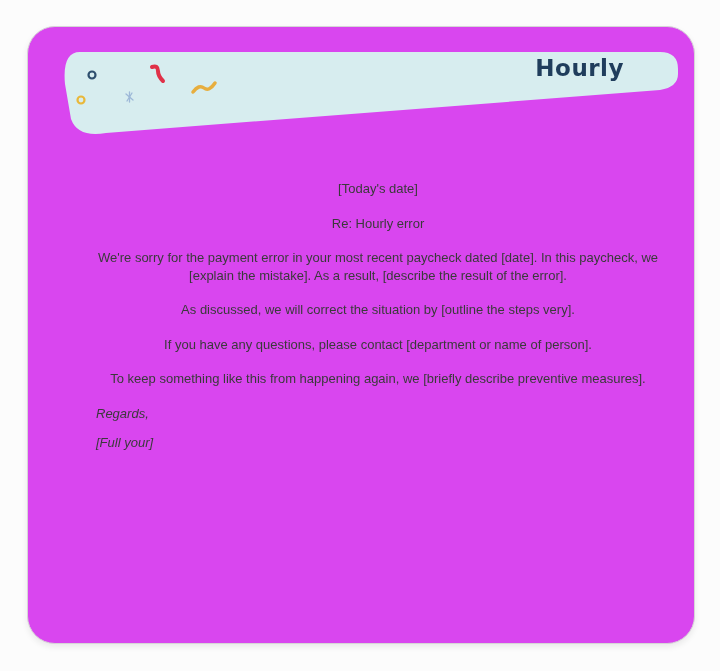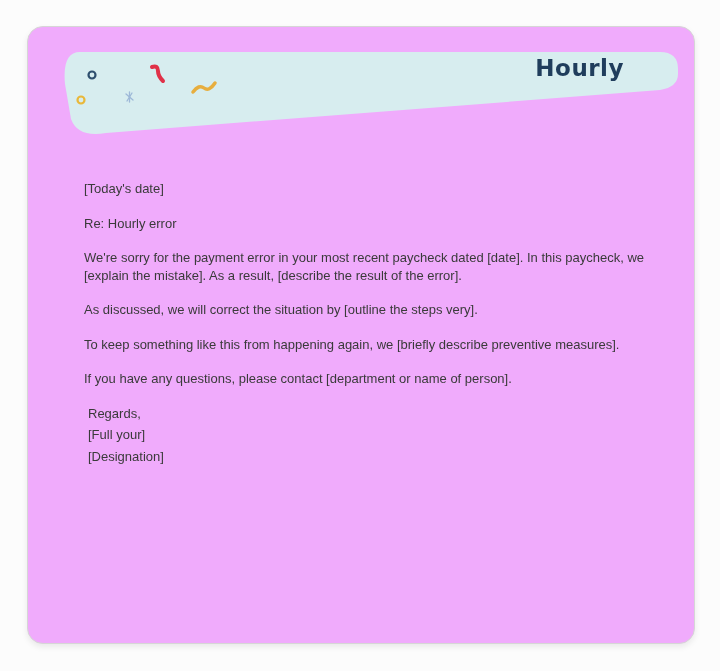--- a/index.html
+++ b/index.html
@@ -13,23 +13,23 @@
     background: #fcfcfc;
     font-family: "Liberation Sans", sans-serif;
     overflow: hidden;
   }
   .card {
     position: absolute;
     left: 27px;
     top: 26px;
     width: 666px;
     height: 616px;
-    background: #f0abfc;
+    background: #d946ef;
     border: 1px solid #d6d6d6;
-    border-radius: 16px;
+    border-radius: 28px;
     box-shadow: 0 3px 6px rgba(0,0,0,0.08);
   }
   .banner-svg {
     position: absolute;
     left: 22px;
     top: 25px;
     width: 628px;
     height: 86px;
     overflow: visible;
   }
@@ -48,23 +48,25 @@
     position: absolute;
     left: 56px;
     top: 153px;
     width: 588px;
     font-size: 13px;
     line-height: 17.5px;
     color: #3a3a3a;
   }
   .letter p {
     margin: 0 0 17px 0;
+    text-align: center;
   }
   .signature-block div {
-    margin: 4px;
+    margin: 12px;
+    font-style: italic;
   }
 </style>
 </head>
 <body>
 
 <div class="card">
 
   <svg class="banner-svg" viewBox="0 0 628 86" xmlns="http://www.w3.org/2000/svg">
     <path d="M30 0 L610 0 Q628 0 628 17 L628 22 Q628 35 610 38 L56 81 Q28 86 21 67 L15 32 Q12 0 30 0 Z" fill="#d7edef"></path>
     <circle cx="42" cy="23" r="3.5" fill="none" stroke="#2e4f6e" stroke-width="2.2"></circle>
@@ -78,22 +80,21 @@
     <path d="M143 40 q6 -8 11 -4 q5 4 11 -5" fill="none" stroke="#e7ae3e" stroke-width="3.5" stroke-linecap="round"></path>
   </svg>
 
   <div class="brand-logo">Hourly</div>
 
   <div class="letter">
     <p>[Today's date]</p>
     <p>Re: Hourly error</p>
     <p>We're sorry for the payment error in your most recent paycheck dated [date]. In this paycheck, we [explain the mistake]. As a result, [describe the result of the error].</p>
     <p>As discussed, we will correct the situation by [outline the steps very].</p>
+    <p>If you have any questions, please contact [department or name of person].</p>
     <p>To keep something like this from happening again, we [briefly describe preventive measures].</p>
-    <p>If you have any questions, please contact [department or name of person].</p>
     <div class="signature-block">
       <div>Regards,</div>
       <div>[Full your]</div>
-      <div>[Designation]</div>
     </div>
   </div>
 
 </div>
 
 </body></html>

